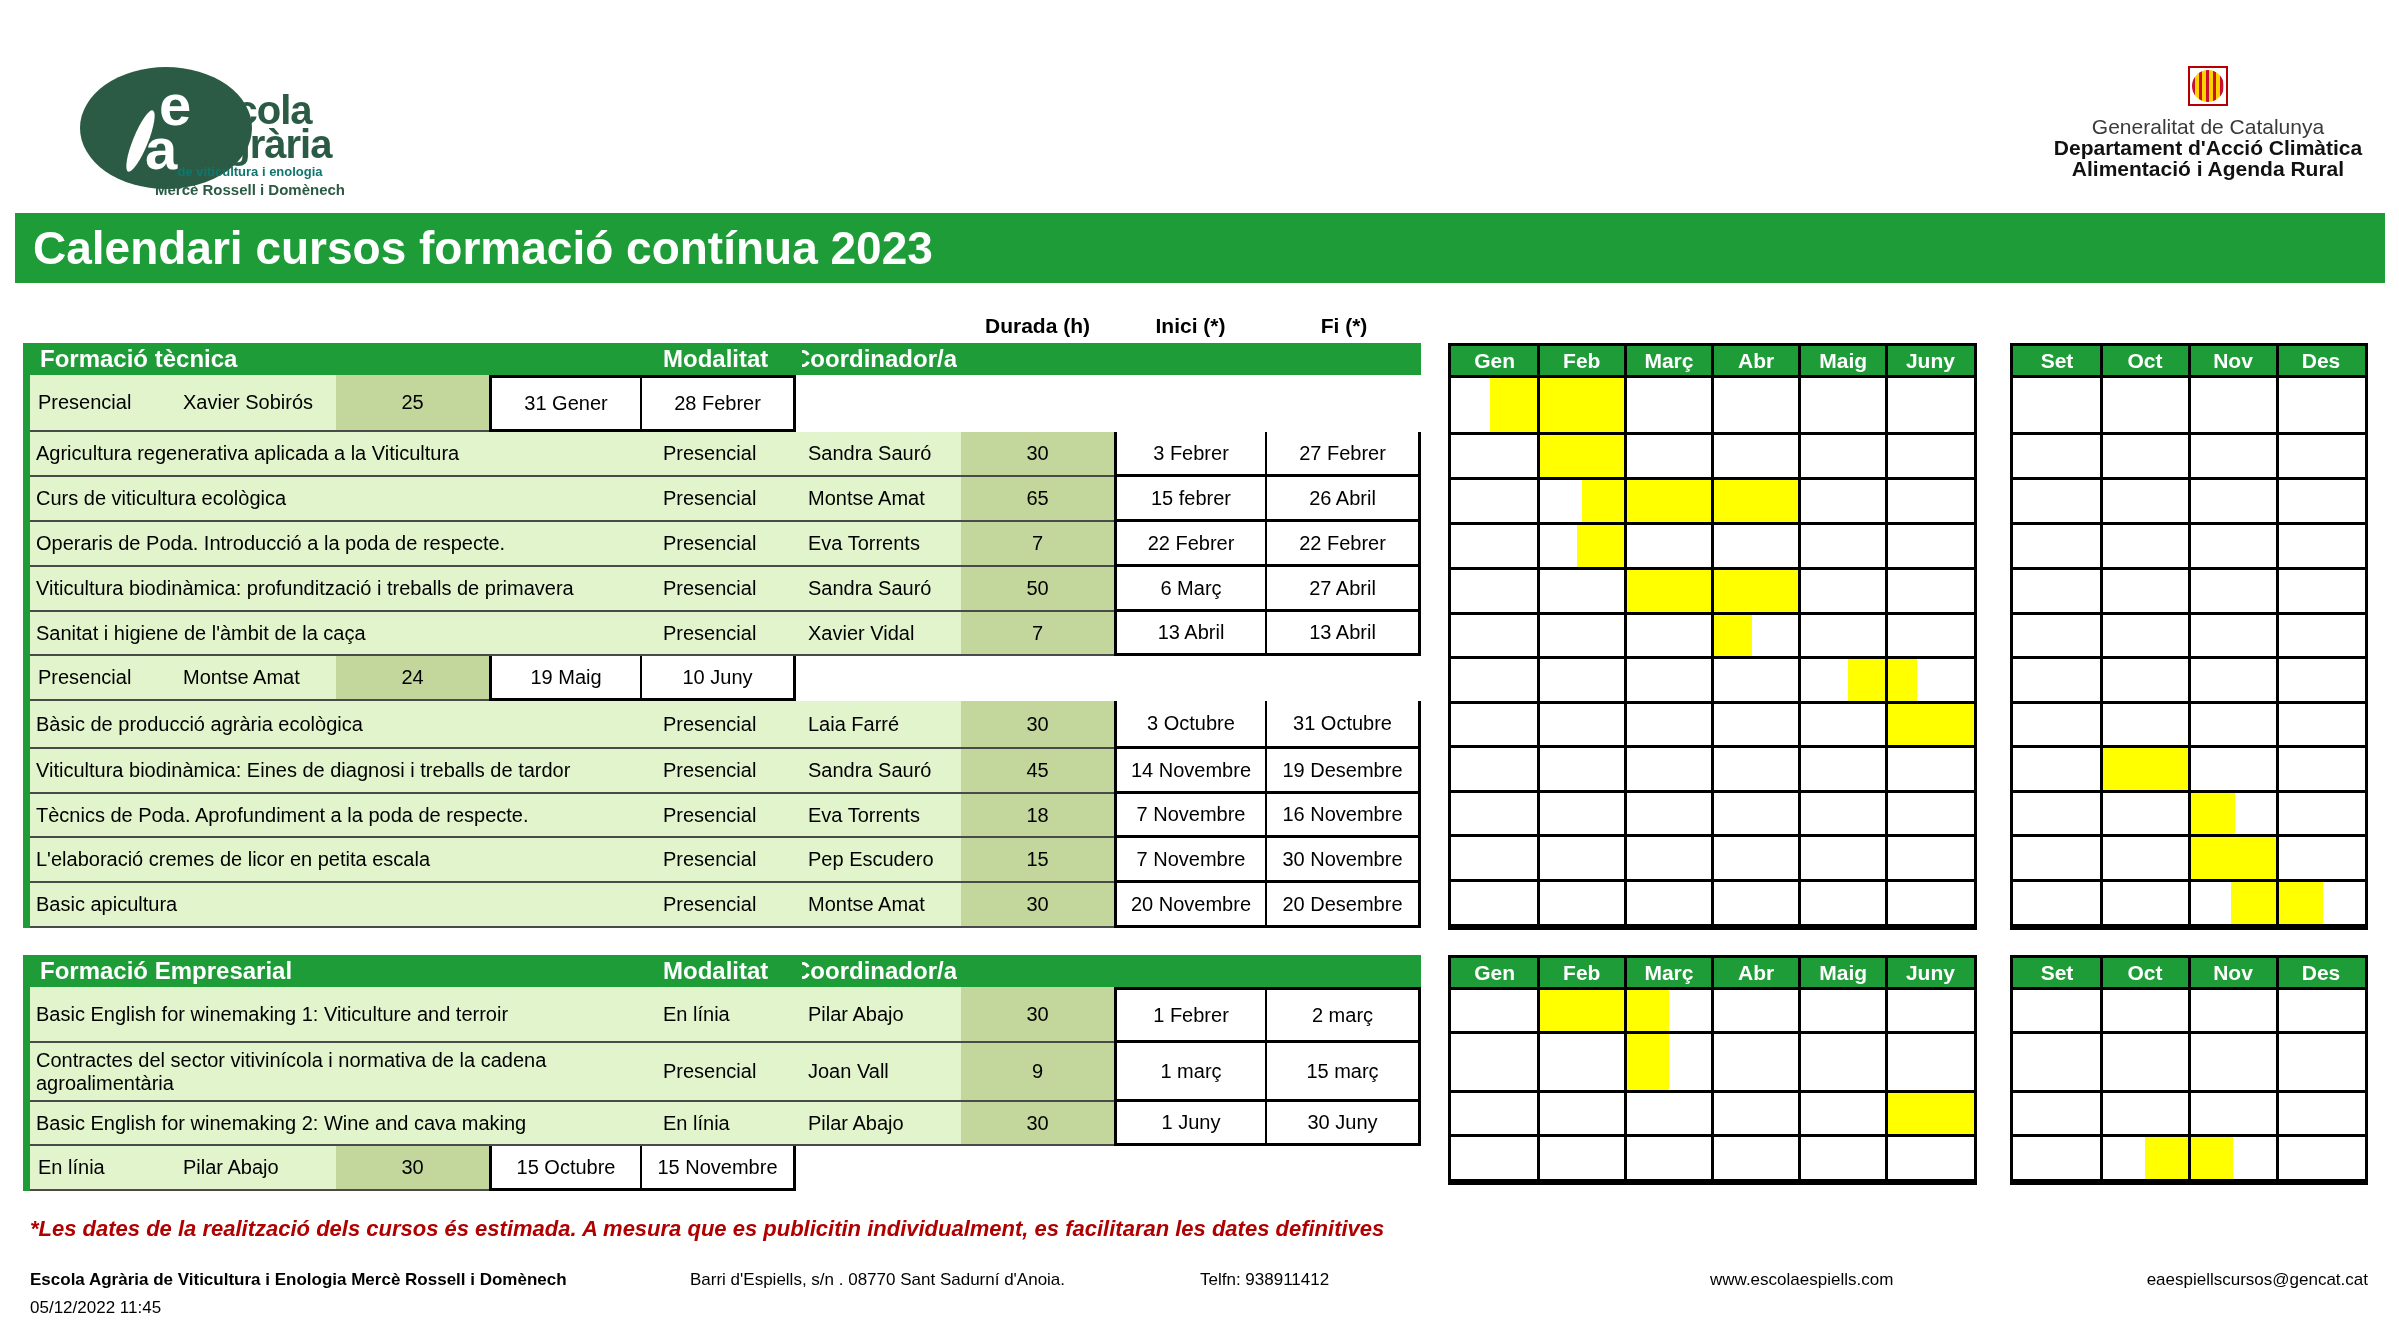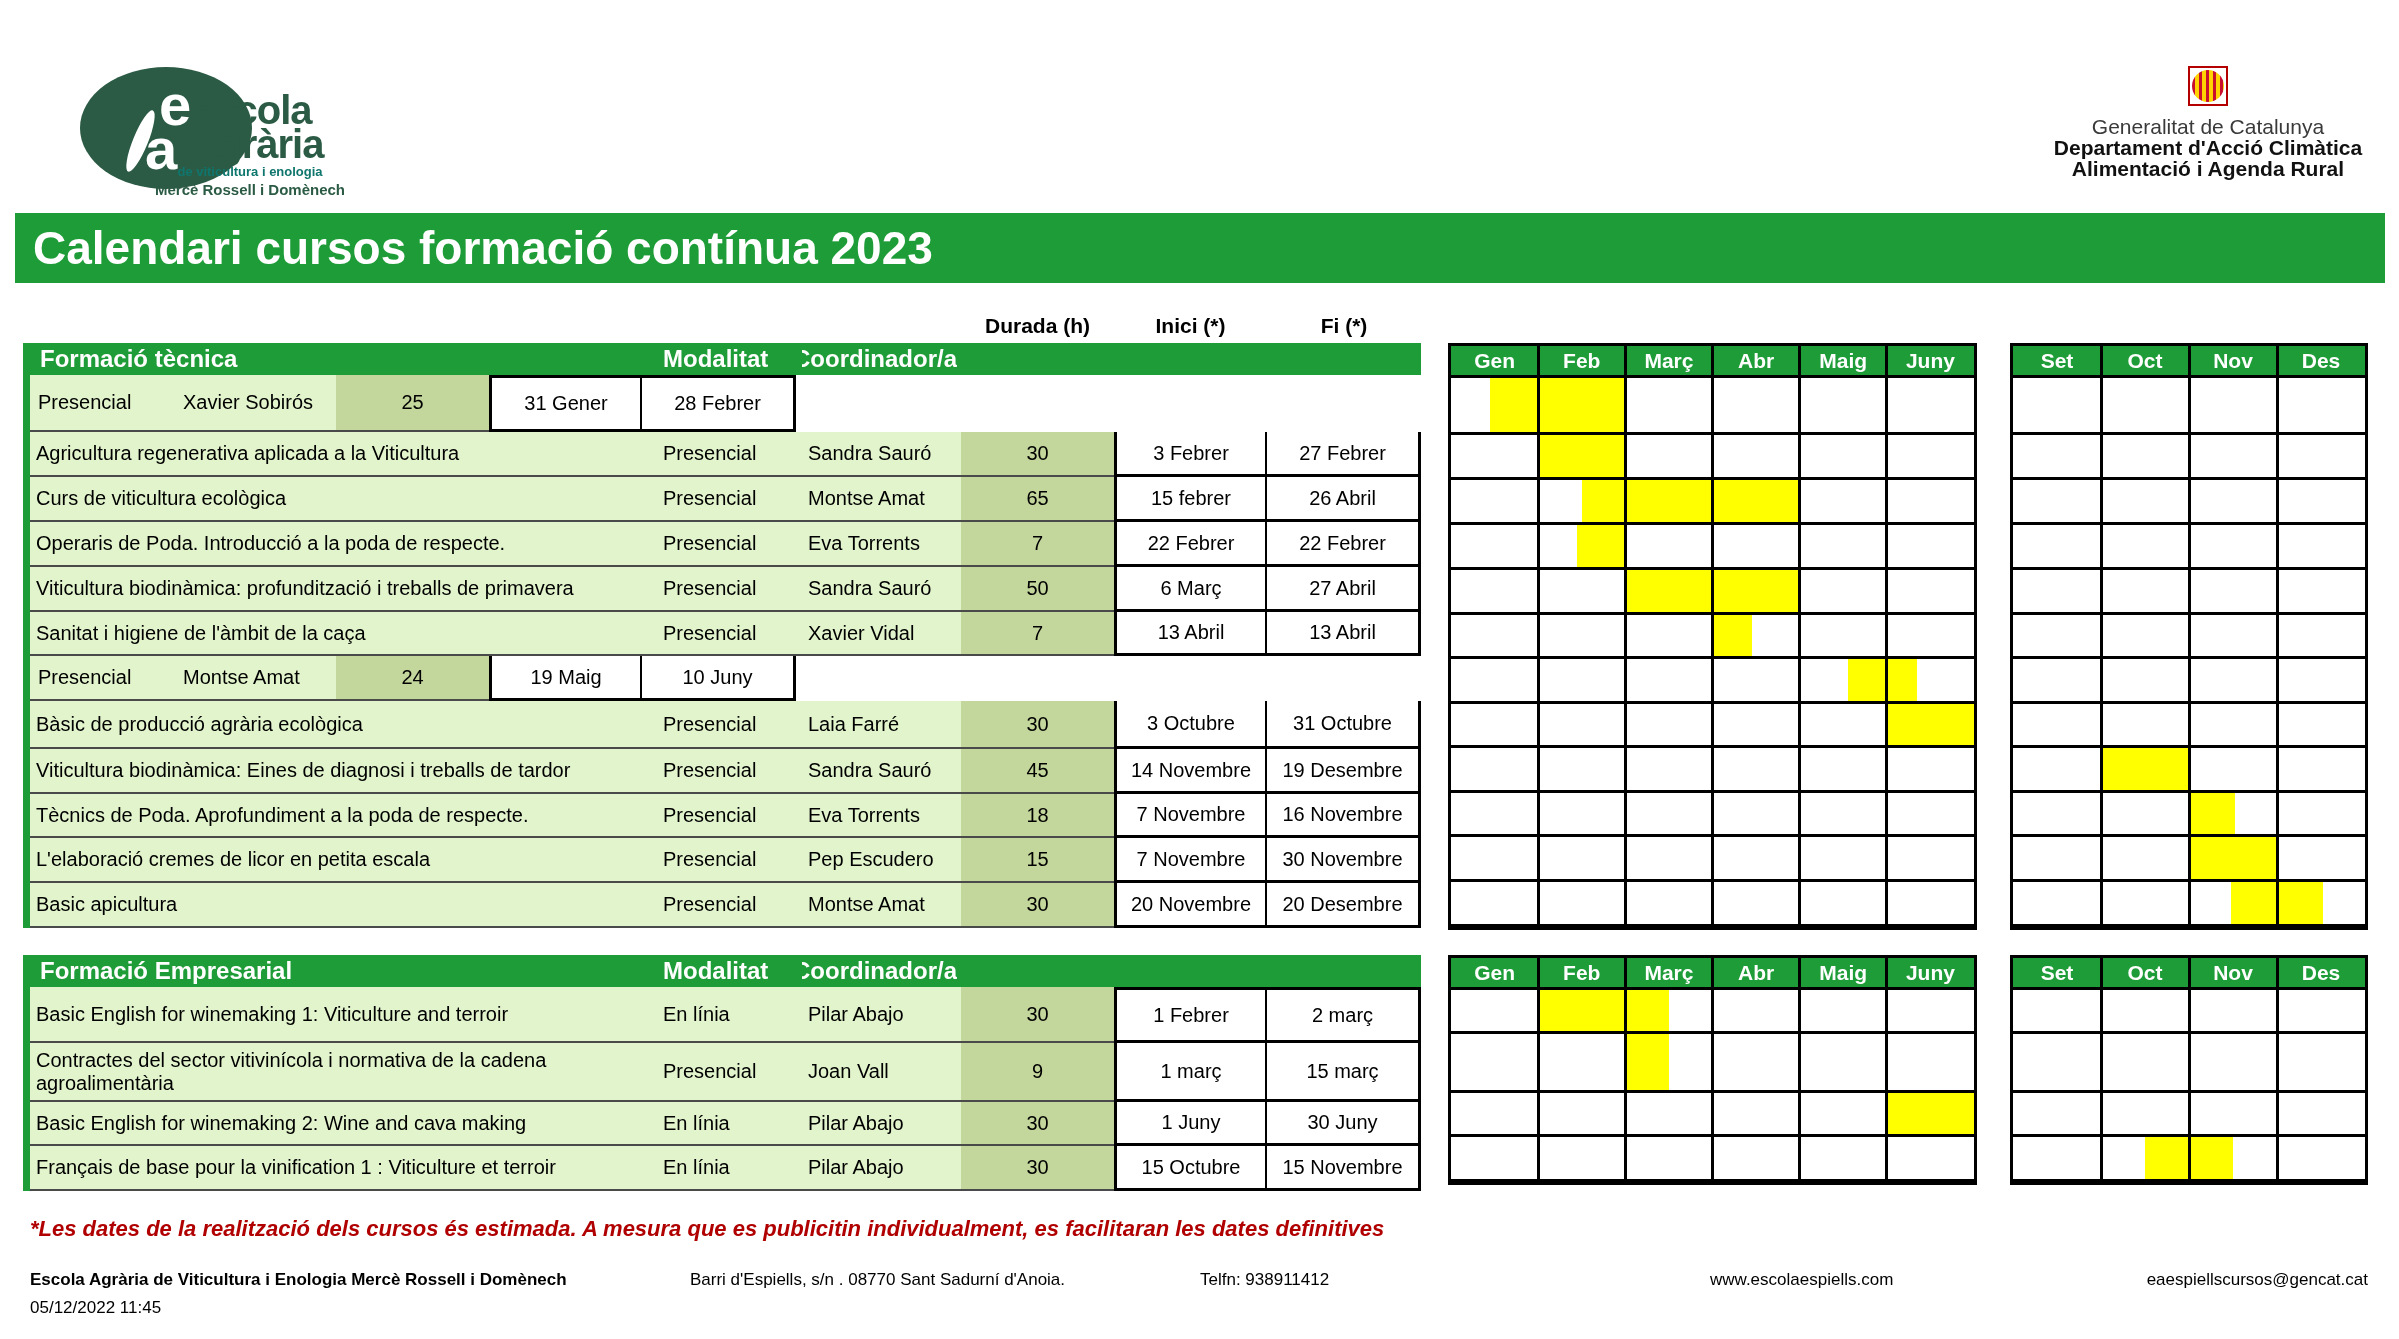--- a/index.html
+++ b/index.html
@@ -5,21 +5,21 @@
   html,body{margin:0;padding:0;background:#fff;}
   body{width:2399px;height:1339px;position:relative;font-family:"Liberation Sans",sans-serif;color:#000;overflow:hidden;}
 
   
   .logo-left{position:absolute;left:75px;top:62px;width:310px;height:140px;}
   .blob{position:absolute;left:5px;top:5px;width:172px;height:122px;background:#2B5B45;border-radius:50%;}
   .leaf{position:absolute;left:58px;top:46px;width:15px;height:66px;background:#fff;border-radius:50%;transform:rotate(22deg);}
   .initial-e{position:absolute;left:84px;top:14px;color:#fff;font-weight:bold;font-size:58px;line-height:1;}
   .initial-a{position:absolute;left:70px;top:58px;color:#fff;font-weight:bold;font-size:58px;line-height:1;}
   .logo-word1{position:absolute;left:118px;top:28px;color:#2B5B45;font-weight:bold;font-size:40px;letter-spacing:-1px;line-height:1;}
-  .logo-word2{position:absolute;left:122px;top:62px;color:#2B5B45;font-weight:bold;font-size:40px;letter-spacing:-1px;line-height:1;}
+  .logo-word2{position:absolute;left:130px;top:62px;color:#2B5B45;font-weight:bold;font-size:40px;letter-spacing:-1px;line-height:1;}
   .logo-sub1{position:absolute;left:60px;top:102px;width:230px;text-align:center;color:#0f766e;font-weight:bold;font-size:13px;}
   .logo-sub2{position:absolute;left:52px;top:119px;width:246px;text-align:center;color:#2B5B45;font-weight:bold;font-size:15px;}
 
   .logo-right{position:absolute;left:2030px;top:60px;width:356px;height:120px;text-align:center;}
   .shield{position:absolute;left:158px;top:6px;width:40px;height:40px;border:2px solid #B50000;box-sizing:border-box;background:#fff;}
   .shield .circ{position:absolute;left:2px;top:2px;width:32px;height:32px;border-radius:50%;
     background:repeating-linear-gradient(90deg,#C8102E 0 3.5px,#FFD200 3.5px 7px);}
   .gl1{position:absolute;left:0;top:55px;width:356px;font-size:21px;color:#3a3a3a;}
   .gl2{position:absolute;left:0;top:76px;width:356px;font-size:21px;font-weight:bold;color:#111;}
   .gl3{position:absolute;left:0;top:97px;width:356px;font-size:21px;font-weight:bold;color:#111;}
@@ -317,21 +317,20 @@
   </div>
   <div class="trow" style="height:44px;">
     <div class="c course">Basic English for winemaking 2:  Wine and cava making</div>
     <div class="c mod">En línia</div>
     <div class="c coord">Pilar Abajo</div>
     <div class="c dur">30</div>
     <div class="c ini">1 Juny</div>
     <div class="c fi">30 Juny</div>
   </div>
   <div class="trow" style="height:45px;">
-    <div class="c course">Français de base pour la vinification 1 : Viticulture et terroir</div>
     <div class="c mod">En línia</div>
     <div class="c coord">Pilar Abajo</div>
     <div class="c dur">30</div>
     <div class="c ini">15 Octubre</div>
     <div class="c fi">15 Novembre</div>
   </div>
 </div>
 
 <div class="grid g6" style="left:1448px;top:955px;width:523px;">
   <div class="ghead">

